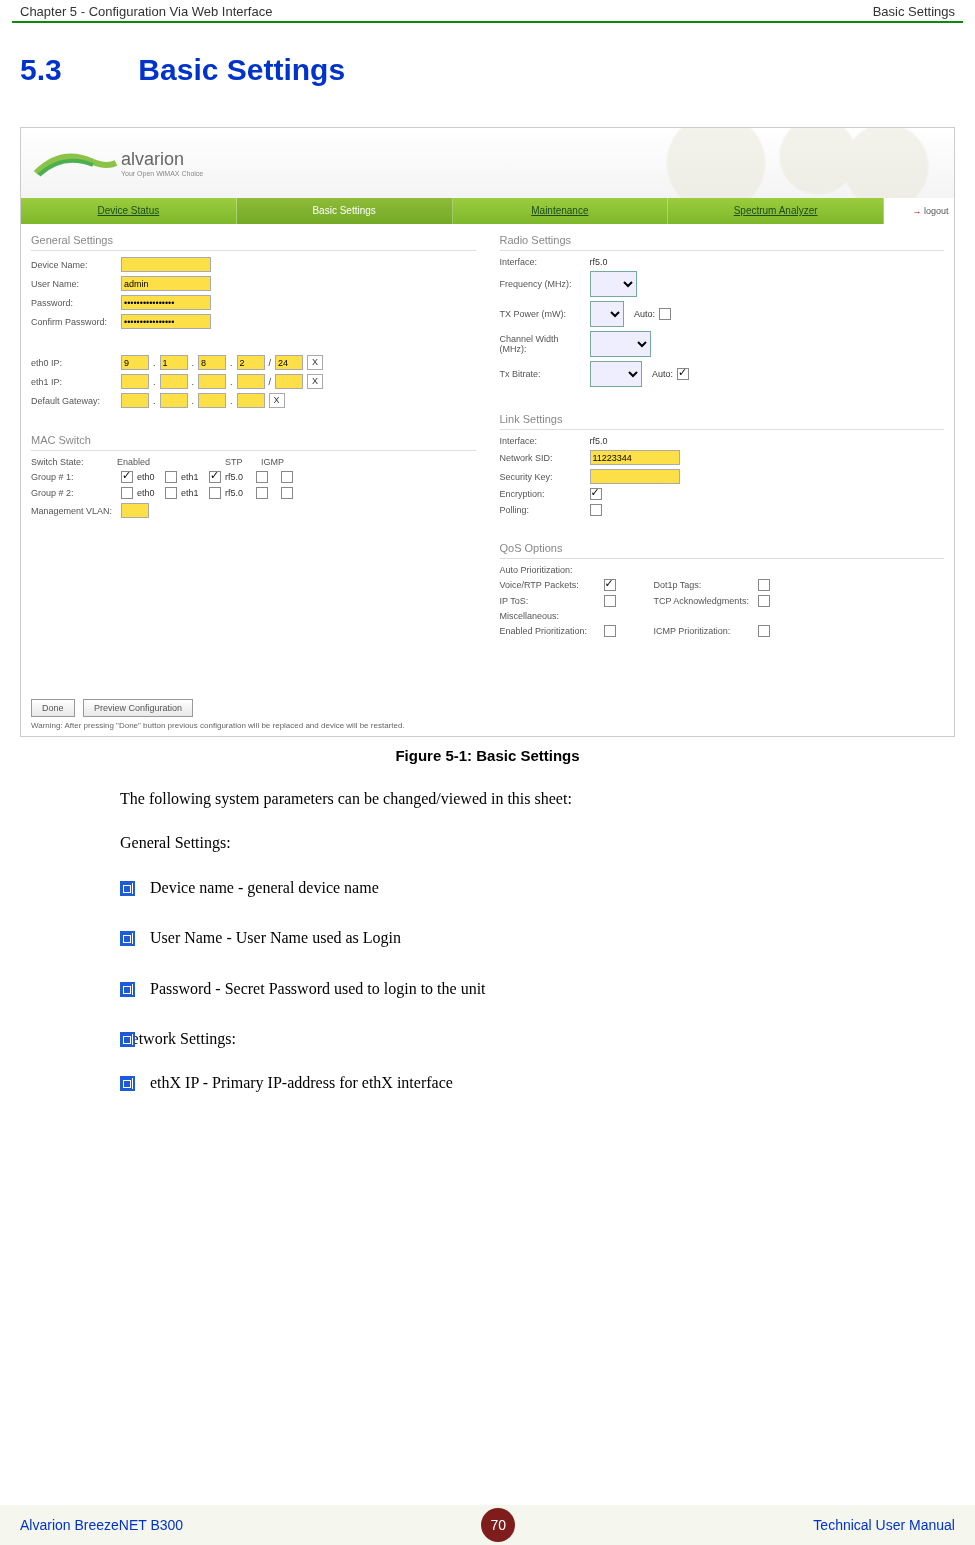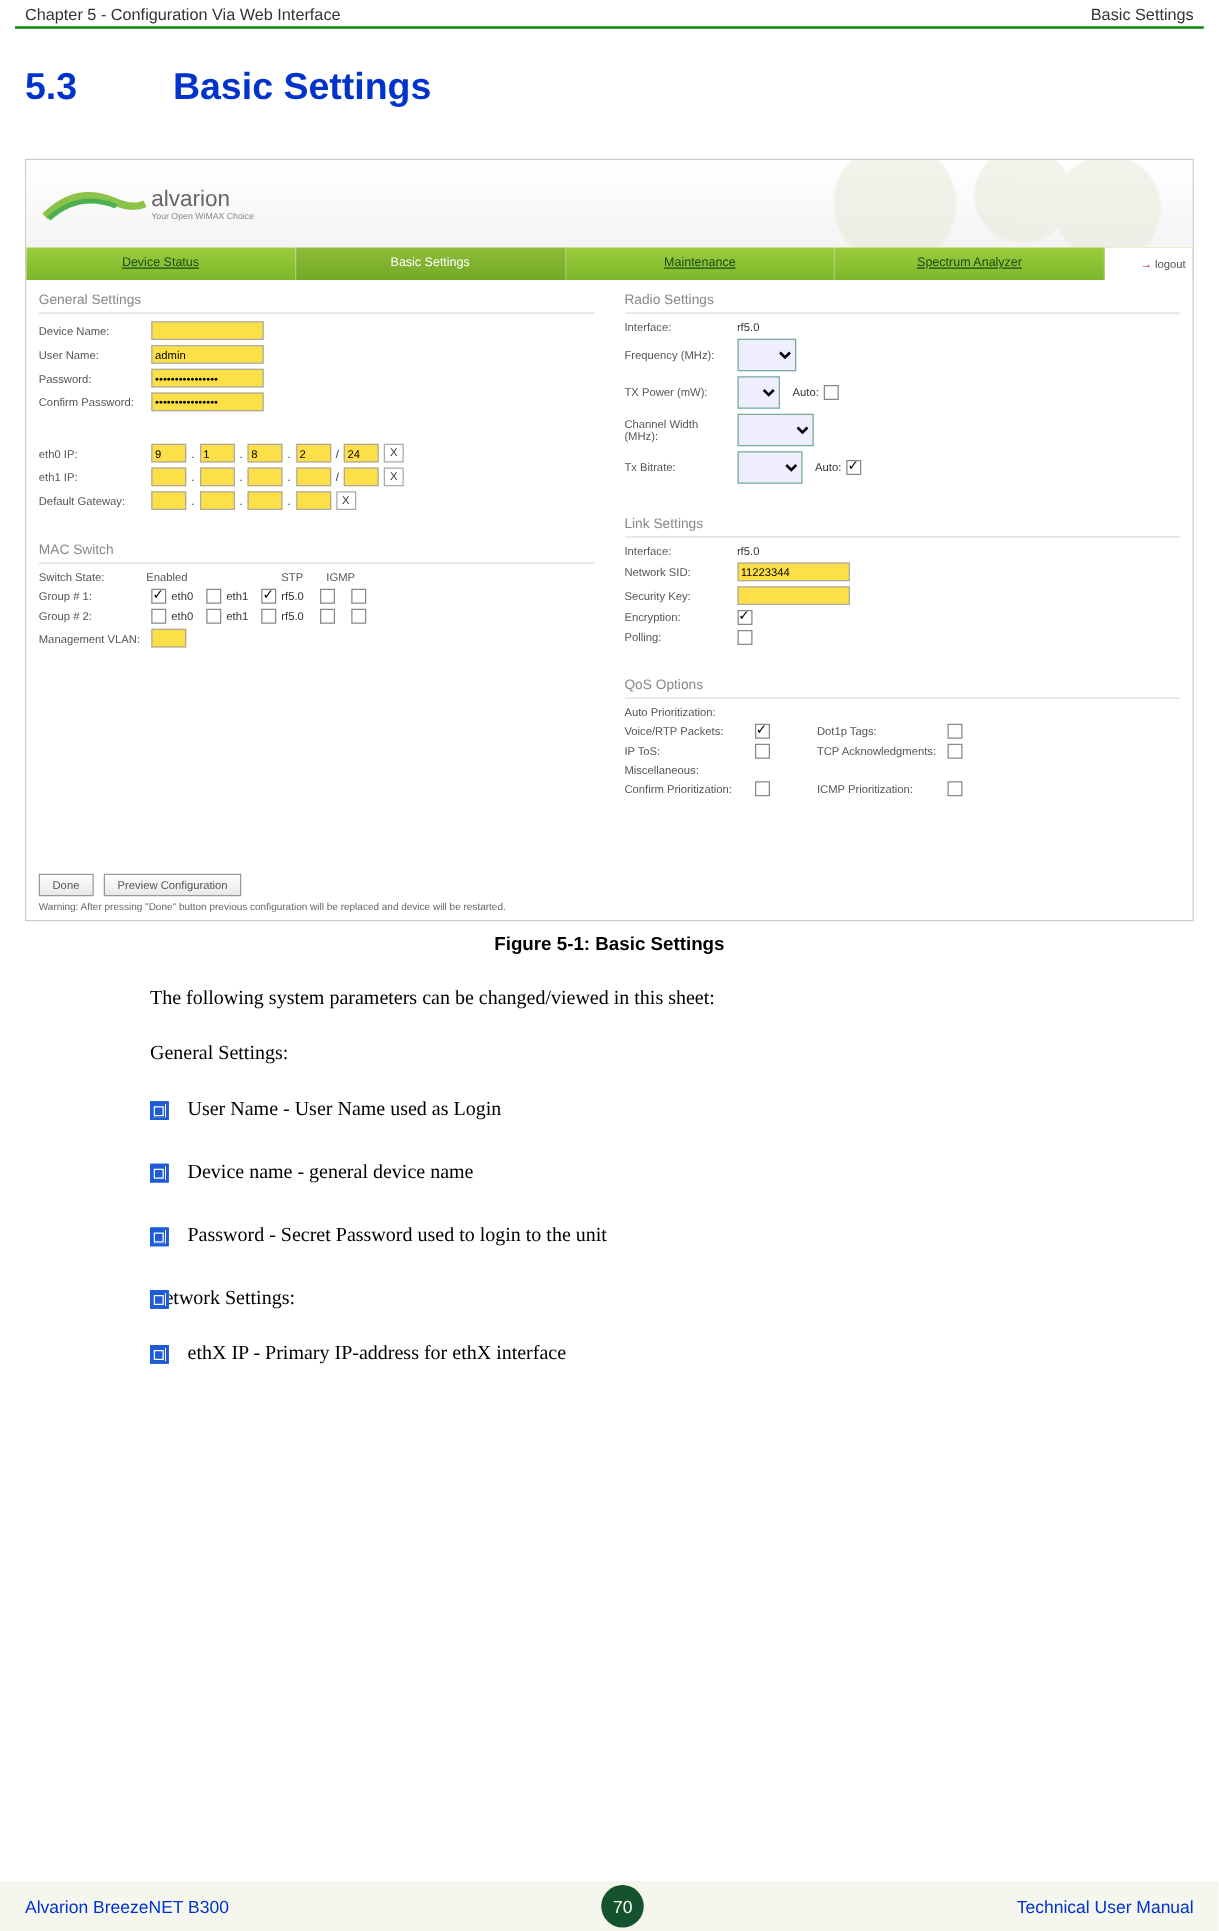--- a/index.html
+++ b/index.html
@@ -163,21 +163,21 @@
   .page-footer {
     position:absolute; bottom:0; left:0; right:0;
     background:#f5f6ed; height:40px;
     display:flex; align-items:center; justify-content:space-between;
     padding:0 20px;
     font-family: Arial, sans-serif; font-size:14px;
   }
   .pf-left { color:#0033cc; }
   .pf-right { color:#0033cc; }
   .pf-badge {
-    width:34px; height:34px; border-radius:50%; background:#14532d; color:#fff;
+    width:34px; height:34px; border-radius:50%; background:#7f1d1d; color:#fff;
     display:flex; align-items:center; justify-content:center; font-size:14px;
   }
 </style>
 </head>
 <body>
 
 <div class="page-header">
   <span>Chapter 5 - Configuration Via Web Interface</span>
   <span>Basic Settings</span>
 </div>
@@ -361,21 +361,21 @@
           <span class="ss-label" style="width:100px">IP ToS:</span>
           <span class="ss-check"></span>
           <span style="width:30px"></span>
           <span class="ss-label" style="width:100px">TCP Acknowledgments:</span>
           <span class="ss-check"></span>
         </div>
         <div class="ss-row">
             <span class="ss-label" style="width:120px">Miscellaneous:</span>
           </div>
         <div class="ss-row">
-          <span class="ss-label" style="width:100px">Confirm Prioritization:</span>
+          <span class="ss-label" style="width:100px">Enabled Prioritization:</span>
           <span class="ss-check"></span>
           <span style="width:30px"></span>
           <span class="ss-label" style="width:100px">ICMP Prioritization:</span>
           <span class="ss-check"></span>
         </div>
       </div>
     </div>
 
     <div class="ss-footer">
       <span class="ss-btn">Done</span>
@@ -384,22 +384,22 @@
     </div>
   </div>
 </div>
 
 <div class="figure-caption">Figure 5-1: Basic Settings</div>
 
 <div class="body-text">
   <p>The following system parameters can be changed/viewed in this sheet:</p>
   <p>General Settings:</p>
   <ul class="bullet-list">
+    <li><span class="bullet-sq"></span><span>Device name - general device name</span></li>
     <li><span class="bullet-sq"></span><span>User Name - User Name used as Login</span></li>
-    <li><span class="bullet-sq"></span><span>Device name - general device name</span></li>
     <li><span class="bullet-sq"></span><span>Password - Secret Password used to login to the unit</span></li>
     <li><span class="bullet-sq"></span></li>
   </ul>
   <p>Network Settings:</p>
   <ul class="bullet-list">
     <li><span class="bullet-sq"></span><span>ethX IP - Primary IP-address for ethX interface</span></li>
   </ul>
 </div>
 
 <div class="page-footer">

